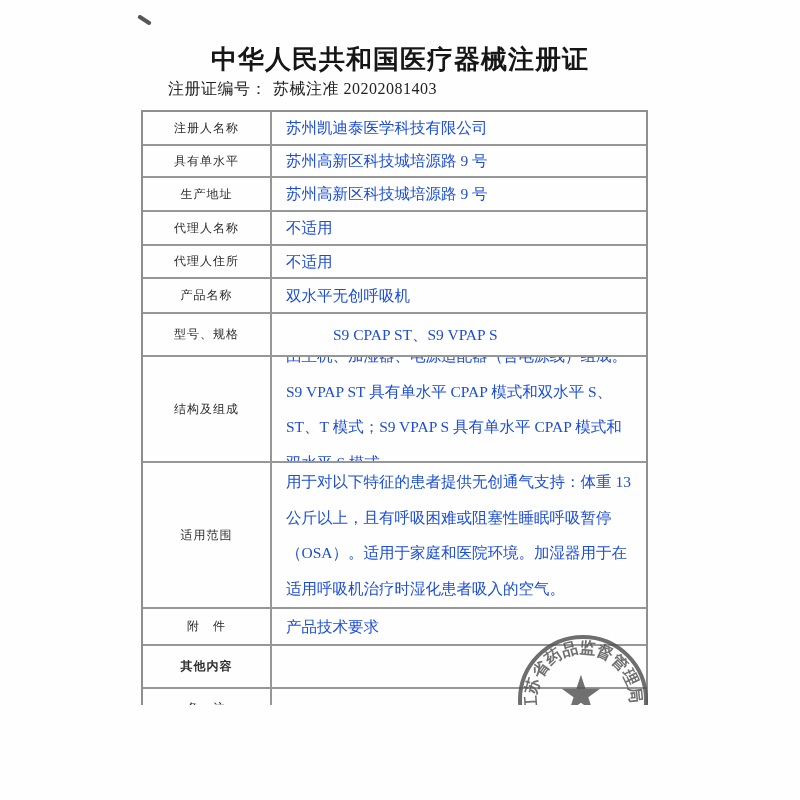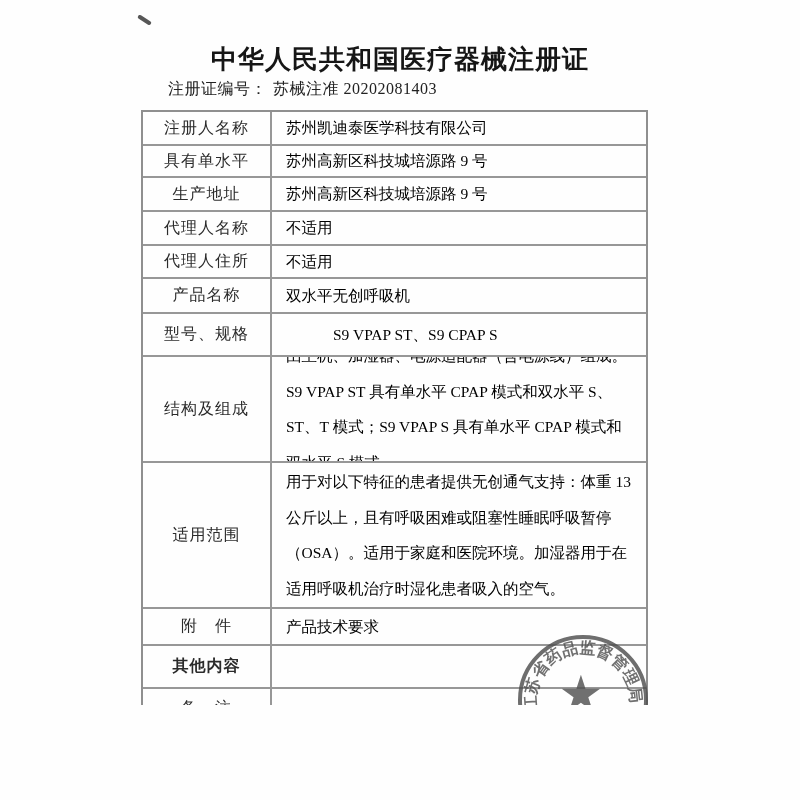--- a/index.html
+++ b/index.html
@@ -62,32 +62,32 @@
     border-top: 2px solid #979797;
   }
   .row:first-child { border-top: none; }
   .cell { box-sizing: border-box; }
   .cell.label {
     width: 129px;
     border-right: 2px solid #979797;
     display: flex;
     align-items: center;
     justify-content: center;
-    font-size: 16px;
+    font-size: 12px;
     color: #2b2b2b;
     letter-spacing: 1px;
     overflow: hidden;
   }
   .cell.value {
     flex: 1;
     display: flex;
     align-items: center;
     padding: 2px 12px 2px 14px;
     font-size: 15.5px;
-    color: #000000;
+    color: #1d4ed8;
     overflow: hidden;
   }
   .cell.value span { line-height: 24px; }
   .row.multiline .cell.value span { line-height: 35.5px; }
   
   .seal {
     position: absolute;
     left: 518px; top: 620px;
     width: 130px; height: 130px;
     box-sizing: border-box;
@@ -163,21 +163,21 @@
         </div>
         <div class="row" style="height: 35px;">
           <div class="cell label">产品名称</div>
           <div class="cell value">
             <span>双水平无创呼吸机</span>
           </div>
         </div>
         <div class="row" style="height: 43px; gap: 47px;">
           <div class="cell label">型号、规格</div>
           <div class="cell value">
-            <span>S9 VPAP ST、S9 CPAP S</span>
+            <span>S9 CPAP ST、S9 VPAP S</span>
           </div>
         </div>
         <div class="row multiline" style="height: 106px;">
           <div class="cell label">结构及组成</div>
           <div class="cell value">
             <span>由主机、加湿器、电源适配器（含电源线）组成。S9 VPAP ST 具有单水平 CPAP 模式和双水平 S、ST、T 模式；S9 VPAP S 具有单水平 CPAP 模式和双水平 S 模式。</span>
           </div>
         </div>
         <div class="row multiline" style="height: 146px;">
           <div class="cell label">适用范围</div>

